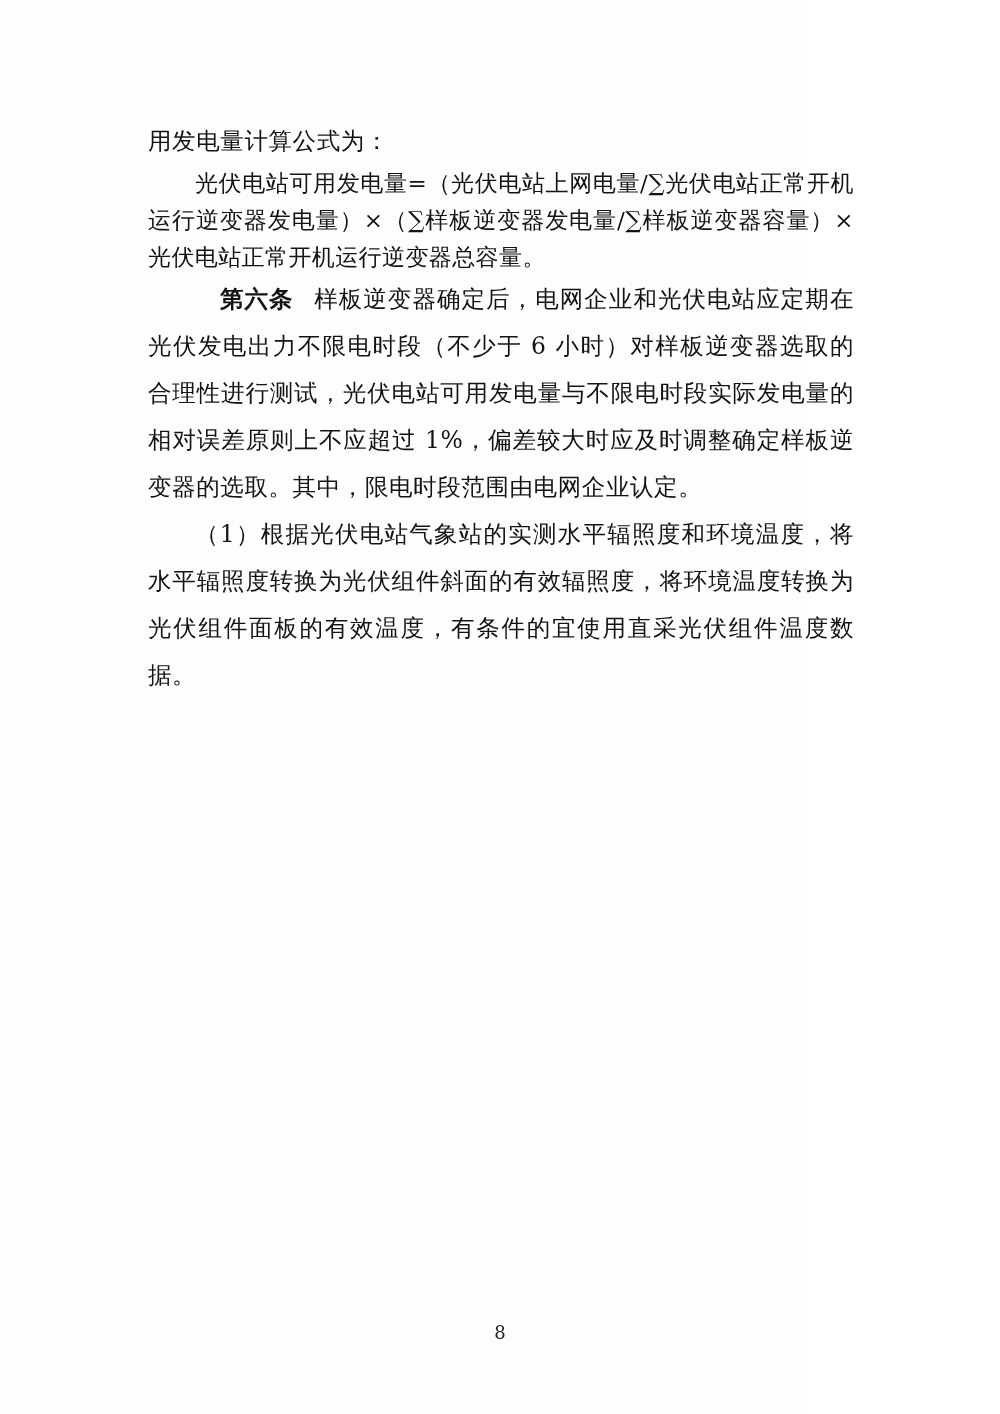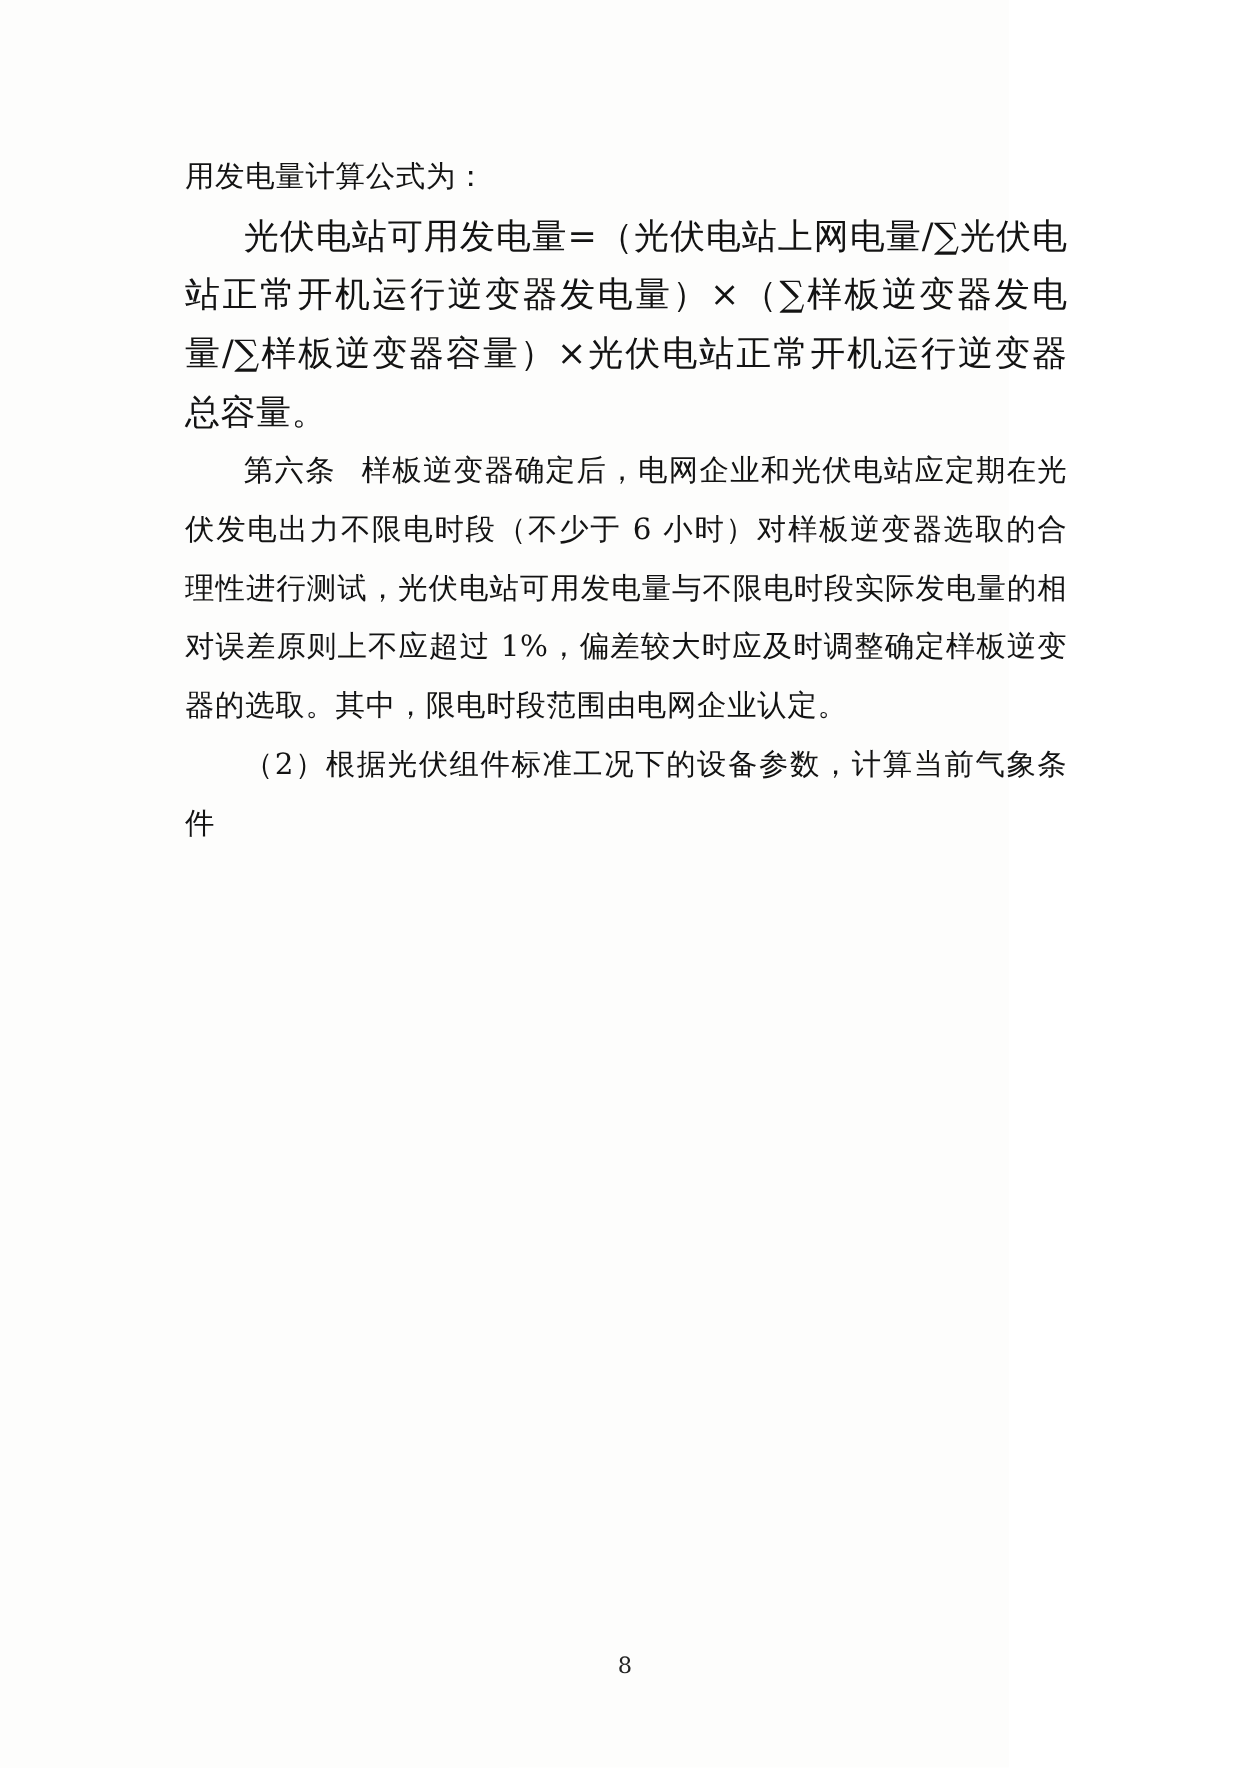--- a/index.html
+++ b/index.html
@@ -38,25 +38,26 @@
     letter-spacing: 0.6px;
     color: #131313;
   }
   .indent2 {
     text-indent: 47px;
   }
   .noindent {
     text-indent: 0;
   }
   .bold {
-    font-weight: normal;
+    font-weight: bold;
+    margin-left: 25px;
   }
   .formula {
-    font-size: 28px;
-    line-height: 47px;
+    font-size: 23px;
+    line-height: 37px;
     text-align: justify;
     text-justify: inter-ideograph;
     letter-spacing: 0.4px;
   }
   .pagenum {
     position: absolute;
     left: 0;
     top: 1322px;
     width: 1000px;
     text-align: center;
@@ -72,19 +73,19 @@
   <div class="content">
 
     <p class="para noindent">用发电量计算公式为：</p>
 
     <p class="para indent2 formula">光伏电站可用发电量=（光伏电站上网电量/∑光伏电站正常开机运行逆变器发电量）×（∑样板逆变器发电量/∑样板逆变器容量）×光伏电站正常开机运行逆变器总容量。</p>
 
     <p class="para indent2"><span class="bold">第六条</span><span style="display:inline-block;width:20px"></span><span>样板逆变器确定后，电网企业和光伏电站应定期在光伏发电出力不限电时段（不少于 6 小时）对样板逆变器选取的合理性进行测试，光伏电站可用发电量与不限电时段实际发电量的相对误差原则上不应超过 1%，偏差较大时应及时调整确定样板逆变器的选取。其中，限电时段范围由电网企业认定。</span></p>
 
 
 
+    <p class="para indent2">（1）根据光伏电站气象站的实测水平辐照度和环境温度，将水平辐照度转换为光伏组件斜面的有效辐照度，将环境温度转换为光伏组件面板的有效温度，有条件的宜使用直采光伏组件温度数据。</p>
 
-    <p class="para indent2">（2）根据光伏组件标准工况下的设备参数，计算当前气象条件</p>
 
   </div>
 
   <div class="pagenum">8</div>
 </div>
 
 </body></html>

